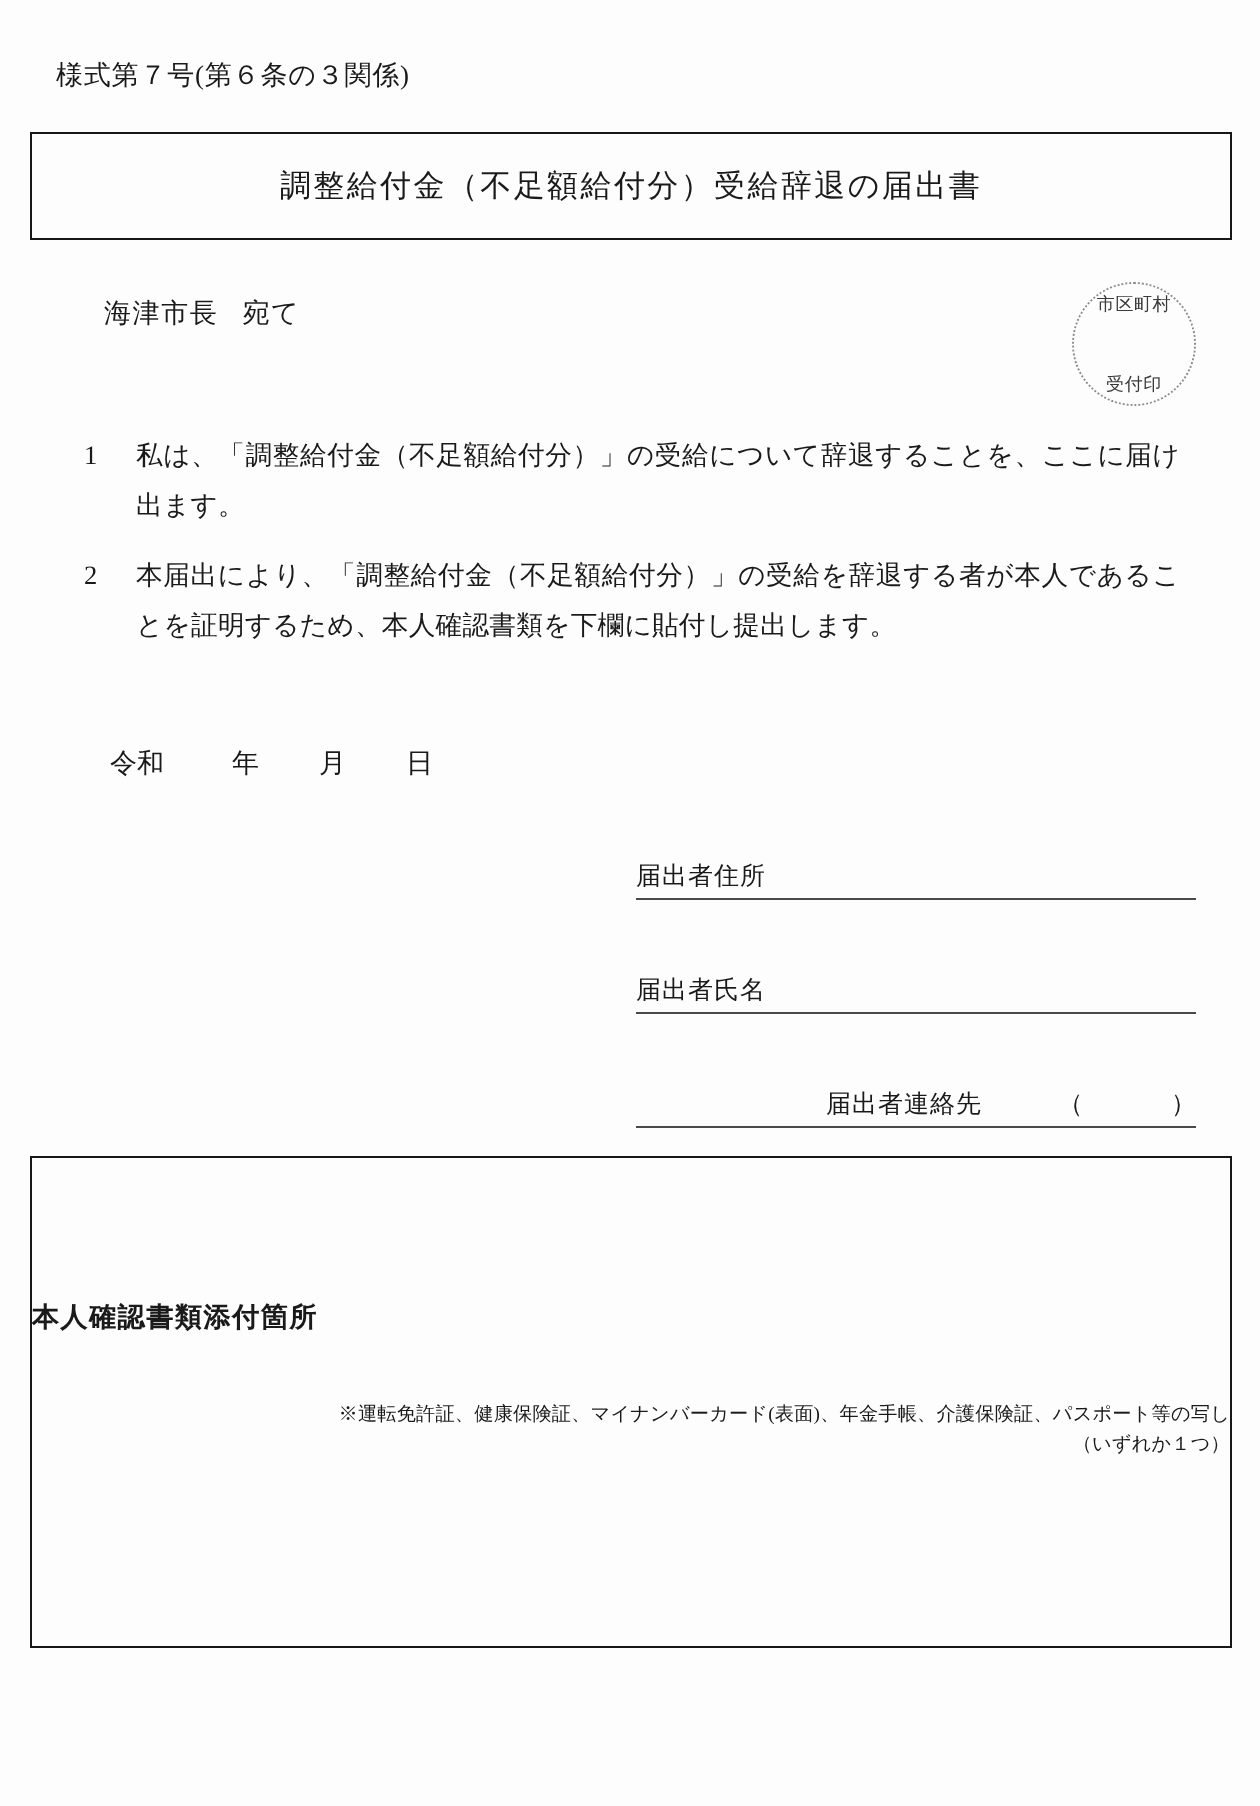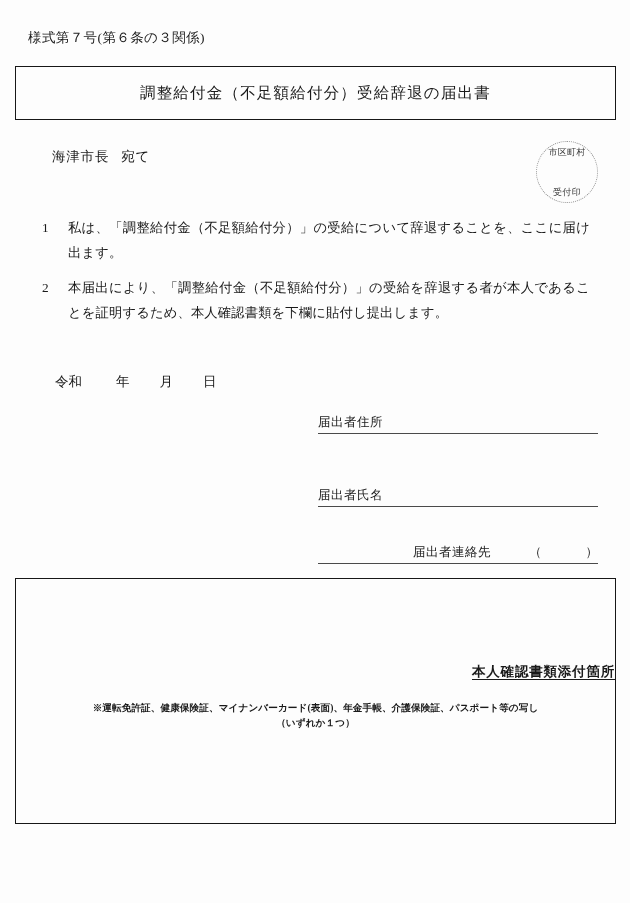--- a/index.html
+++ b/index.html
@@ -130,21 +130,21 @@
     width: 280px;
     height: 22px;
     border-bottom: 1.1px solid #4a4a4a;
     box-sizing: border-box;
     display: flex;
     align-items: flex-end;
     font-size: 12.5px;
     letter-spacing: 0.5px;
     white-space: nowrap;
   }
-  .sig-address { top: 412px; }
+  .sig-address { top: 428px; }
   .sig-name    { top: 485px; }
   .sig-contact { top: 542px; justify-content: flex-end; }
   .sig-label { padding-bottom: 2px; }
   .sig-paren {
     padding-bottom: 2px;
     margin-left: 38px;
     letter-spacing: 0px;
   }
   .sig-paren .inner { display: inline-block; width: 44px; }
 
@@ -155,36 +155,35 @@
     top: 578px;
     width: 601px;
     height: 246px;
     border: 1.6px solid #171717;
     box-sizing: border-box;
   }
   .attach-heading {
     position: absolute;
     left: 0;
     right: 0;
-    top: 84px;
-    text-align: right;
+    top: 71px;
+    text-align: left;
     font-size: 13.5px;
     font-weight: bold;
     letter-spacing: 0.8px;
-    text-decoration: underline;
     text-underline-offset: 3px;
   }
   .attach-note {
     position: absolute;
     left: 0;
     right: 0;
     top: 122px;
-    text-align: center;
+    text-align: right;
     font-size: 9.6px;
-    font-weight: bold;
+    font-weight: normal;
     line-height: 1.55;
     letter-spacing: 0.1px;
   }
   .attach-note .line2 { display: block; }
 </style>
 </head>
 <body>
 
 <div class="page">
 

